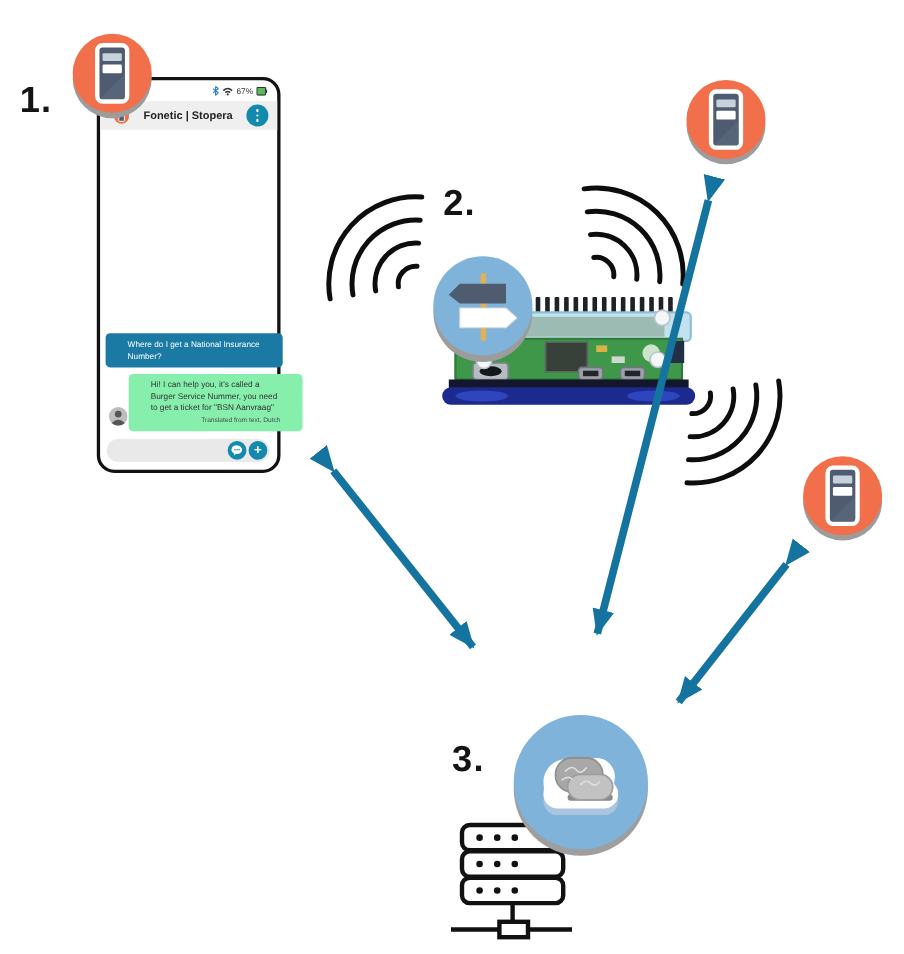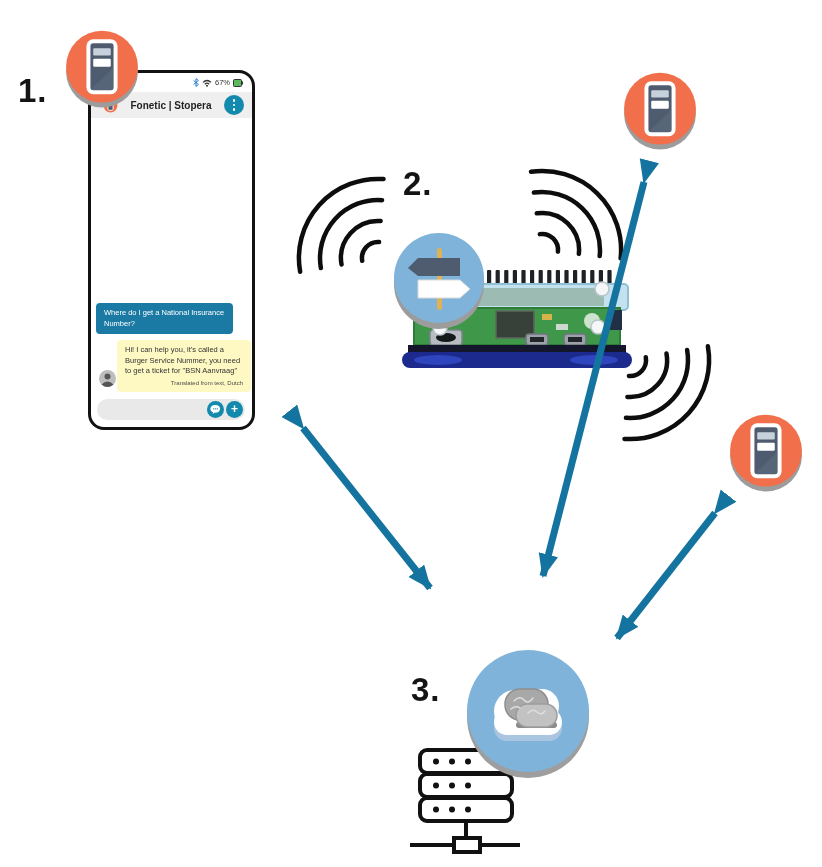--- a/index.html
+++ b/index.html
@@ -13,23 +13,23 @@
   .phone{left:88px;top:70px;width:161px;height:354px;border:3px solid #121212;border-radius:16px;
          background:#fff;z-index:2;}
   .statusbar{top:5px;right:9px;display:flex;align-items:center;gap:3px;}
   .statusbar .pct{font-size:7.5px;color:#333;font-weight:400;}
   .appheader{left:0;top:19px;width:100%;height:26px;background:#efefef;display:flex;align-items:center;justify-content:center;}
   .appicon{margin-left:12px;}
   .apptitle{flex:1;text-align:center;font-size:10px;font-weight:700;color:#222;}
   .menubtn{width:20px;height:20px;border-radius:50%;background:#1289ad;margin-right:8px;
            display:flex;align-items:center;justify-content:center;flex-direction:column;gap:2px;}
   .menubtn i{width:2.5px;height:2.5px;border-radius:50%;background:#fff;display:block;}
-  .bubble{font-size:7.5px;line-height:1.4;padding:5px 8px;border-radius:4px;}
+  .bubble{font-size:7.5px;line-height:1.4;padding:5px 20px;border-radius:4px;}
   .bubble-sent{left:5px;top:230px;width:121px;background:#1a7aa3;color:#fff;}
-  .bubble-recv{left:26px;top:267px;width:118px;background:#fef9c3;color:#333;}
+  .bubble-recv{left:26px;top:267px;width:118px;background:#86efac;color:#333;}
   .trans-note{display:block;text-align:right;font-size:6px;color:#4a4a4a;margin-top:2px;}
   .inputbar{left:6px;top:326px;width:148px;height:21px;background:#e9e9e9;border-radius:11px;
             display:flex;align-items:center;justify-content:flex-end;gap:2px;padding-right:2px;box-sizing:border-box;}
   .roundbtn{width:17px;height:17px;border-radius:50%;background:#1289ad;display:flex;
             align-items:center;justify-content:center;}
   .roundbtn .plus{color:#fff;font-size:12px;font-weight:700;line-height:1;margin-top:-1px;}
 
   
   .badge{z-index:3;}
   .pi{left:396px;top:264px;z-index:1;}

